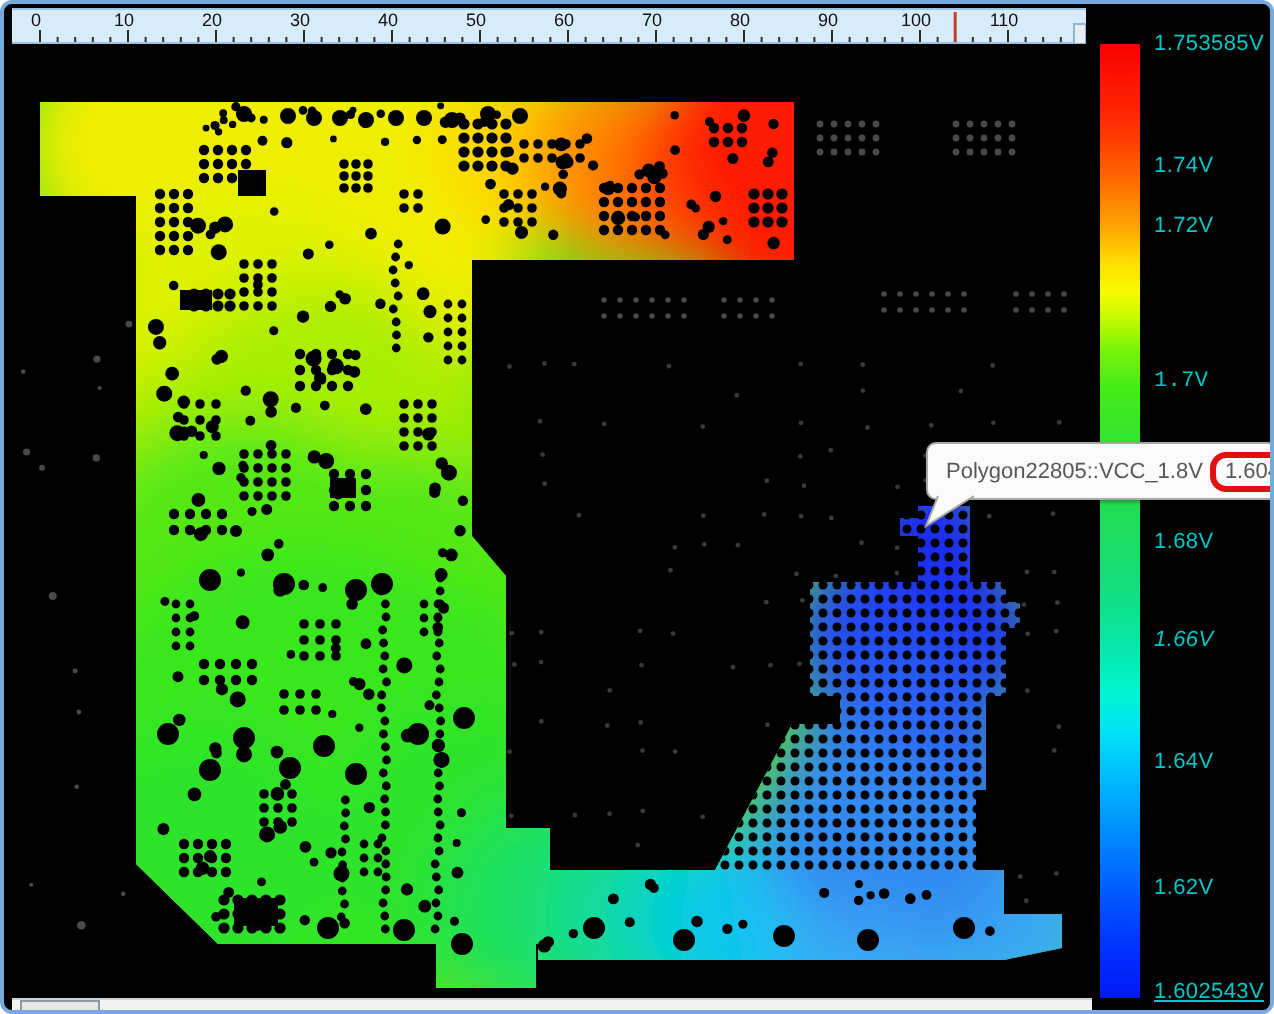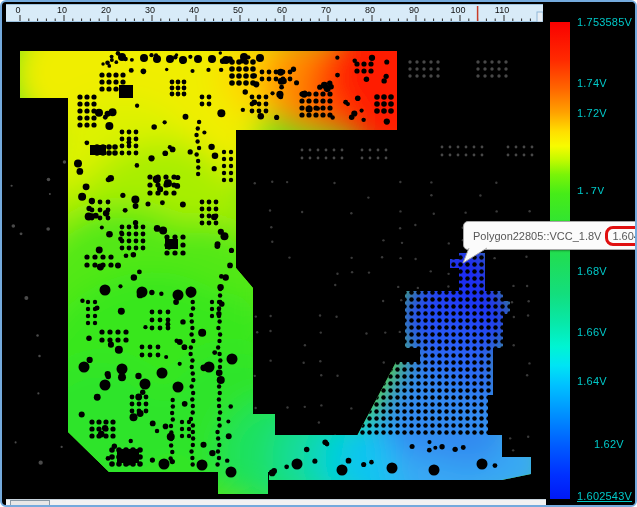--- a/index.html
+++ b/index.html
@@ -1016,23 +1016,23 @@
   </div>
 
   <div id="panel">
     <div id="colorbar" style="background: linear-gradient(rgb(250, 0, 0) 0%, rgb(255, 42, 0) 8%, rgb(255, 102, 0) 14%, rgb(255, 162, 0) 19%, rgb(255, 223, 0) 23%, rgb(248, 251, 0) 26%, rgb(192, 250, 0) 29%, rgb(122, 244, 8) 32%, rgb(70, 236, 24) 36%, rgb(46, 227, 54) 43%, rgb(31, 221, 88) 50%, rgb(19, 222, 125) 57%, rgb(8, 232, 168) 63%, rgb(0, 244, 210) 68%, rgb(0, 228, 244) 72%, rgb(0, 194, 255) 76%, rgb(0, 146, 255) 82%, rgb(0, 90, 255) 89%, rgb(0, 48, 255) 95%, rgb(0, 25, 246) 100%);"></div>
     <div id="scalelabels">
         <div class="scale-label" style="top: 20px; color: rgb(0, 200, 200);">1.753585V</div>
         <div class="scale-label" style="top: 81px; color: rgb(0, 200, 200);">1.74V</div>
         <div class="scale-label" style="top: 111px; color: rgb(0, 200, 200);">1.72V</div>
         <div class="scale-label" style="top: 189.225px; color: rgb(0, 200, 200); font-family: Liberation Mono, monospace;">1.7V</div>
         <div class="scale-label" style="top: 269px; color: rgb(0, 200, 200);">1.68V</div>
-        <div class="scale-label" style="top: 330px; color: rgb(0, 200, 200);">1.66V</div>
+        <div class="scale-label" style="top: 318px; color: rgb(0, 200, 200); font-style: italic;">1.66V</div>
         <div class="scale-label" style="top: 378.708px; color: rgb(0, 200, 200);">1.64V</div>
-        <div class="scale-label" style="top: 441.87px; color: rgb(0, 200, 200); margin-left: 17px;">1.62V</div>
+        <div class="scale-label" style="top: 441.87px; color: rgb(0, 200, 200);">1.62V</div>
         <div class="scale-label" style="top: 494px; color: rgb(0, 200, 200); text-decoration: underline;">1.602543V</div>
       </div>
   </div>
 
   <div id="tooltip">
     <span>Polygon22805::VCC_1.8V</span>
     <span id="tipval">1.60439V</span>
   </div>
   <svg id="tiptail" width="30" height="18">
     <path d="M9,1 L3,16 L27,1" fill="#fbfbfb" stroke="#a8a8a8" stroke-width="1"></path>

